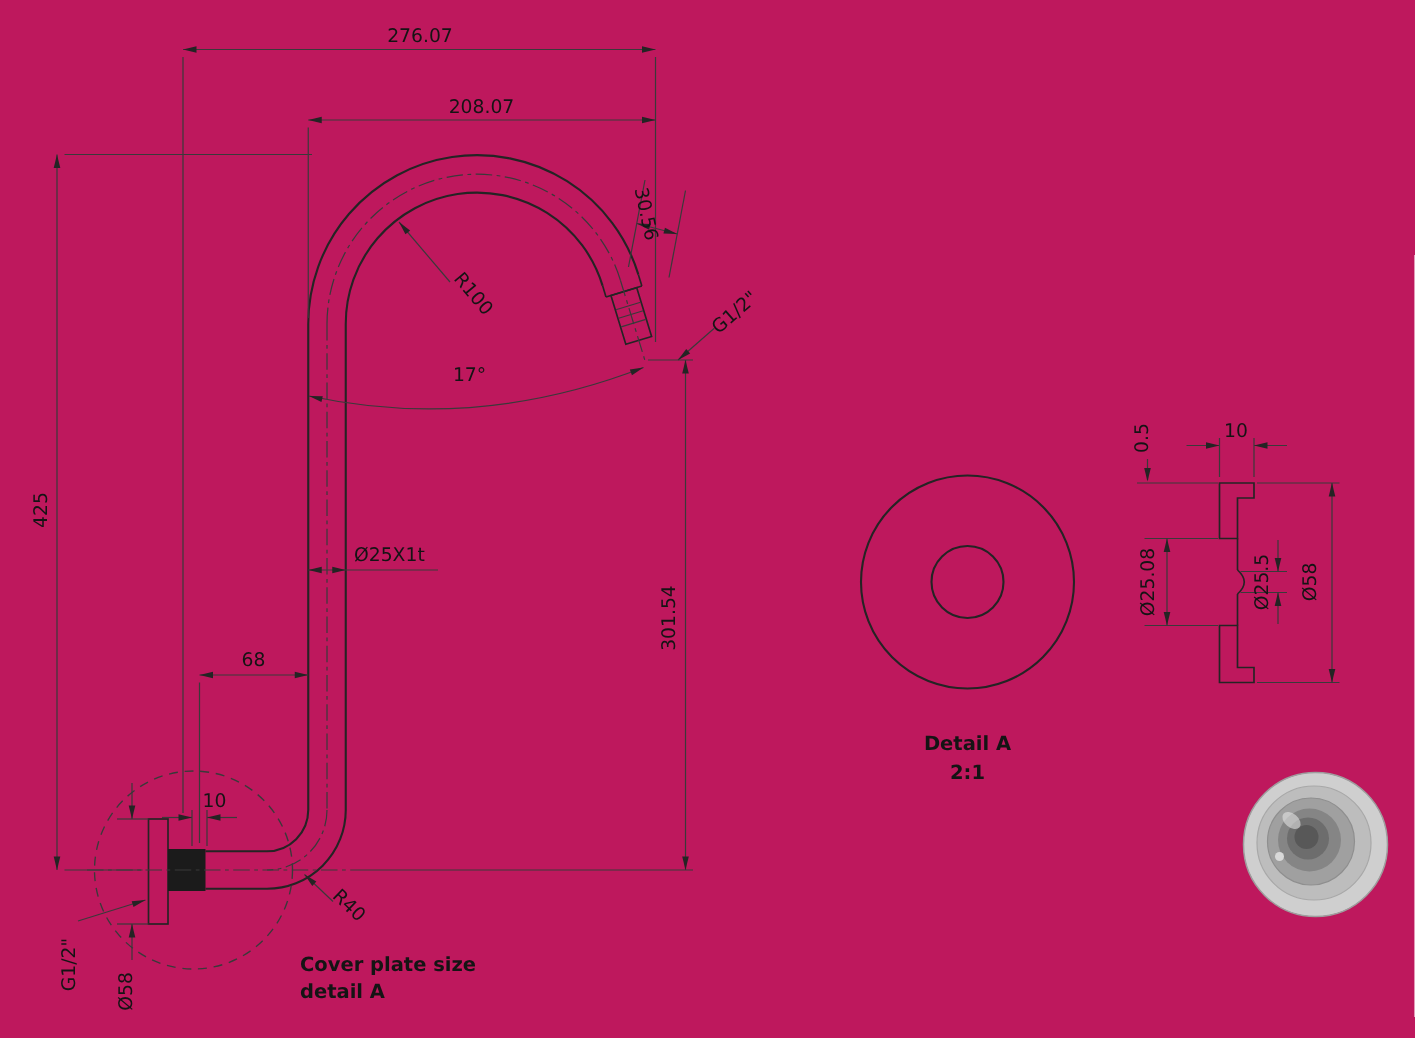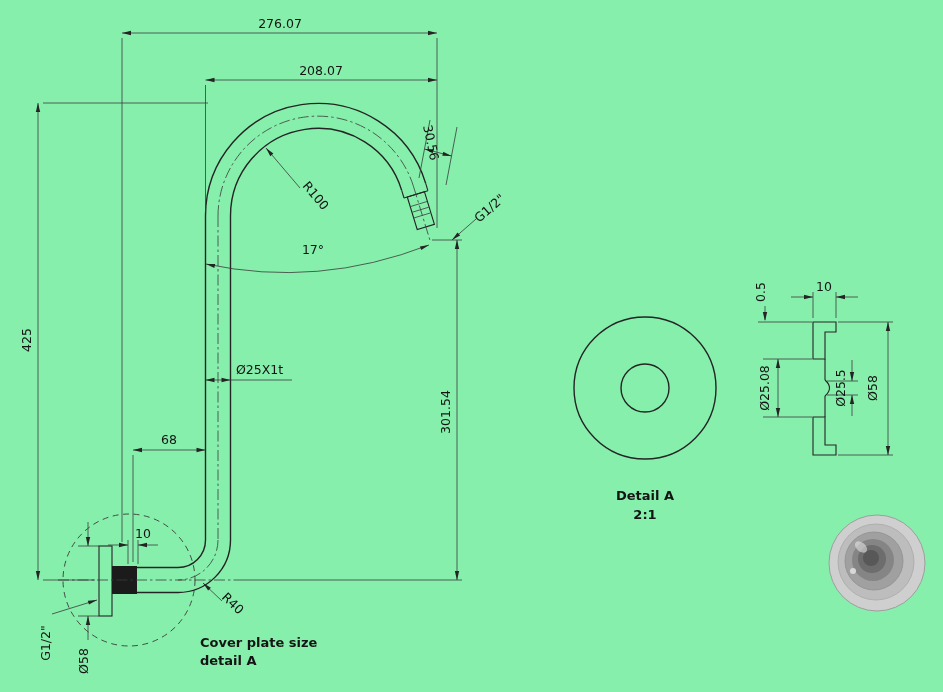--- a/index.html
+++ b/index.html
@@ -1,16 +1,16 @@
 <!DOCTYPE html>
 <html><head>
 <meta charset="utf-8">
 <style>
   html,body { margin:0; padding:0; background:#ffffff; }
-  .stage { position:relative; width:943px; height:692px; background:#86efac; overflow:hidden;
+  .stage { position:relative; width:943px; height:692px; background:#be185d; overflow:hidden;
            font-family:"DejaVu Sans", sans-serif; }
   svg { position:absolute; left:0; top:0; }
   .ol  { stroke:#242424; stroke-width:1.4; fill:none; }
   .md  { stroke:#242424; stroke-width:1.1; fill:none; }
   .tn  { stroke:#3a3a3a; stroke-width:0.8; fill:none; }
   .cl  { stroke:#3a3a3a; stroke-width:0.8; fill:none; stroke-dasharray:11 3 2.5 3; }
   .dc  { stroke:#3a3a3a; stroke-width:0.9; fill:none; stroke-dasharray:6 4.5; }
   .arr { fill:#242424; stroke:none; }
   text { font-family:"DejaVu Sans", sans-serif; font-size:12.5px; fill:#141414; }
   .b   { font-weight:bold; font-size:13px; }

